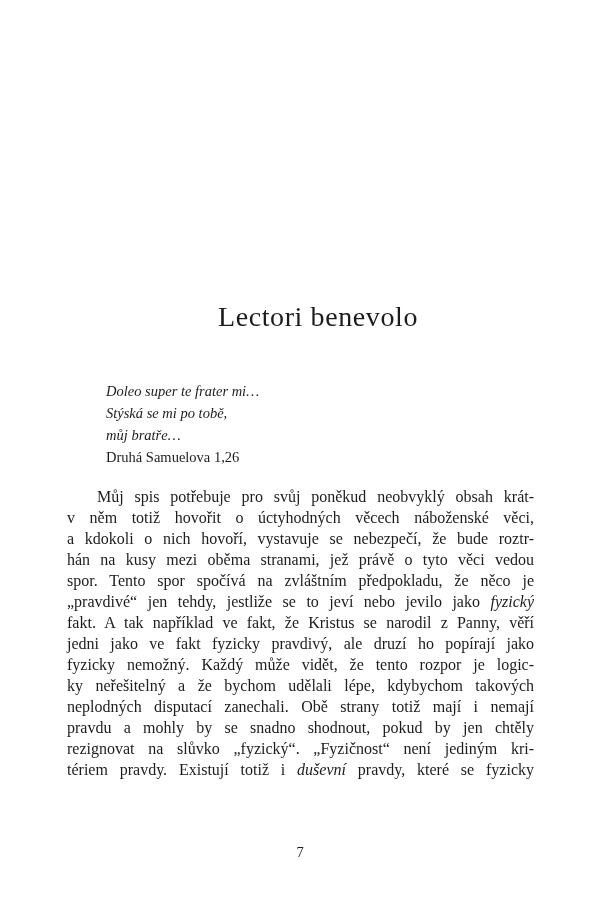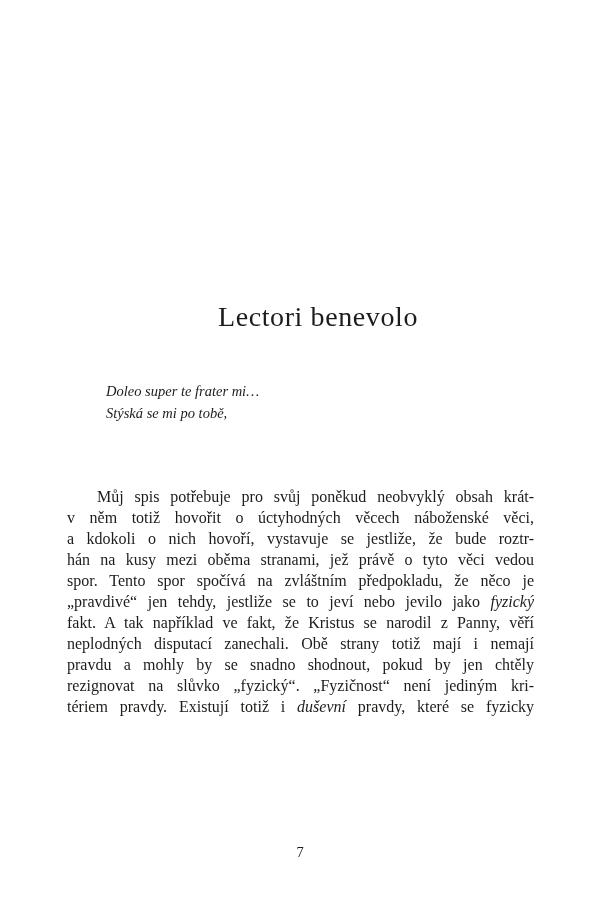--- a/index.html
+++ b/index.html
@@ -72,30 +72,35 @@
 </style>
 </head>
 <body>
 
 <div class="book-page">
   <h1 class="chapter-title">Lectori benevolo</h1>
 
   <div class="epigraph">
       <div class="line"><i>Doleo super te frater mi…</i></div>
       <div class="line"><i>Stýská se mi po tobě,</i></div>
+      <div class="line"><i>můj bratře…</i></div>
+      <div class="line"><span>Druhá Samuelova 1,26</span></div>
     </div>
 
   <div class="body-text">
       <div class="line"><span>Můj spis potřebuje pro svůj poněkud neobvyklý obsah krát-</span></div>
       <div class="line"><span>v něm totiž hovořit o úctyhodných věcech náboženské věci,</span></div>
-      <div class="line"><span>a kdokoli o nich hovoří, vystavuje se jestliže, že bude roztr-</span></div>
+      <div class="line"><span>a kdokoli o nich hovoří, vystavuje se nebezpečí, že bude roztr-</span></div>
       <div class="line"><span>hán na kusy mezi oběma stranami, jež právě o tyto věci vedou</span></div>
       <div class="line"><span>spor. Tento spor spočívá na zvláštním předpokladu, že něco je</span></div>
       <div class="line"><span>„pravdivé“ jen tehdy, jestliže se to jeví nebo jevilo jako </span><i>fyzický</i></div>
       <div class="line"><span>fakt. A tak například ve fakt, že Kristus se narodil z Panny, věří</span></div>
+      <div class="line"><span>jedni jako ve fakt fyzicky pravdivý, ale druzí ho popírají jako</span></div>
+      <div class="line"><span>fyzicky nemožný. Každý může vidět, že tento rozpor je logic-</span></div>
+      <div class="line"><span>ky neřešitelný a že bychom udělali lépe, kdybychom takových</span></div>
       <div class="line"><span>neplodných disputací zanechali. Obě strany totiž mají i nemají</span></div>
       <div class="line"><span>pravdu a mohly by se snadno shodnout, pokud by jen chtěly</span></div>
       <div class="line"><span>rezignovat na slůvko „fyzický“. „Fyzičnost“ není jediným kri-</span></div>
       <div class="line"><span>tériem pravdy. Existují totiž i </span><i>duševní</i><span> pravdy, které se fyzicky</span></div>
     </div>
 
   <div class="page-number">7</div>
 </div>
 
 </body></html>

